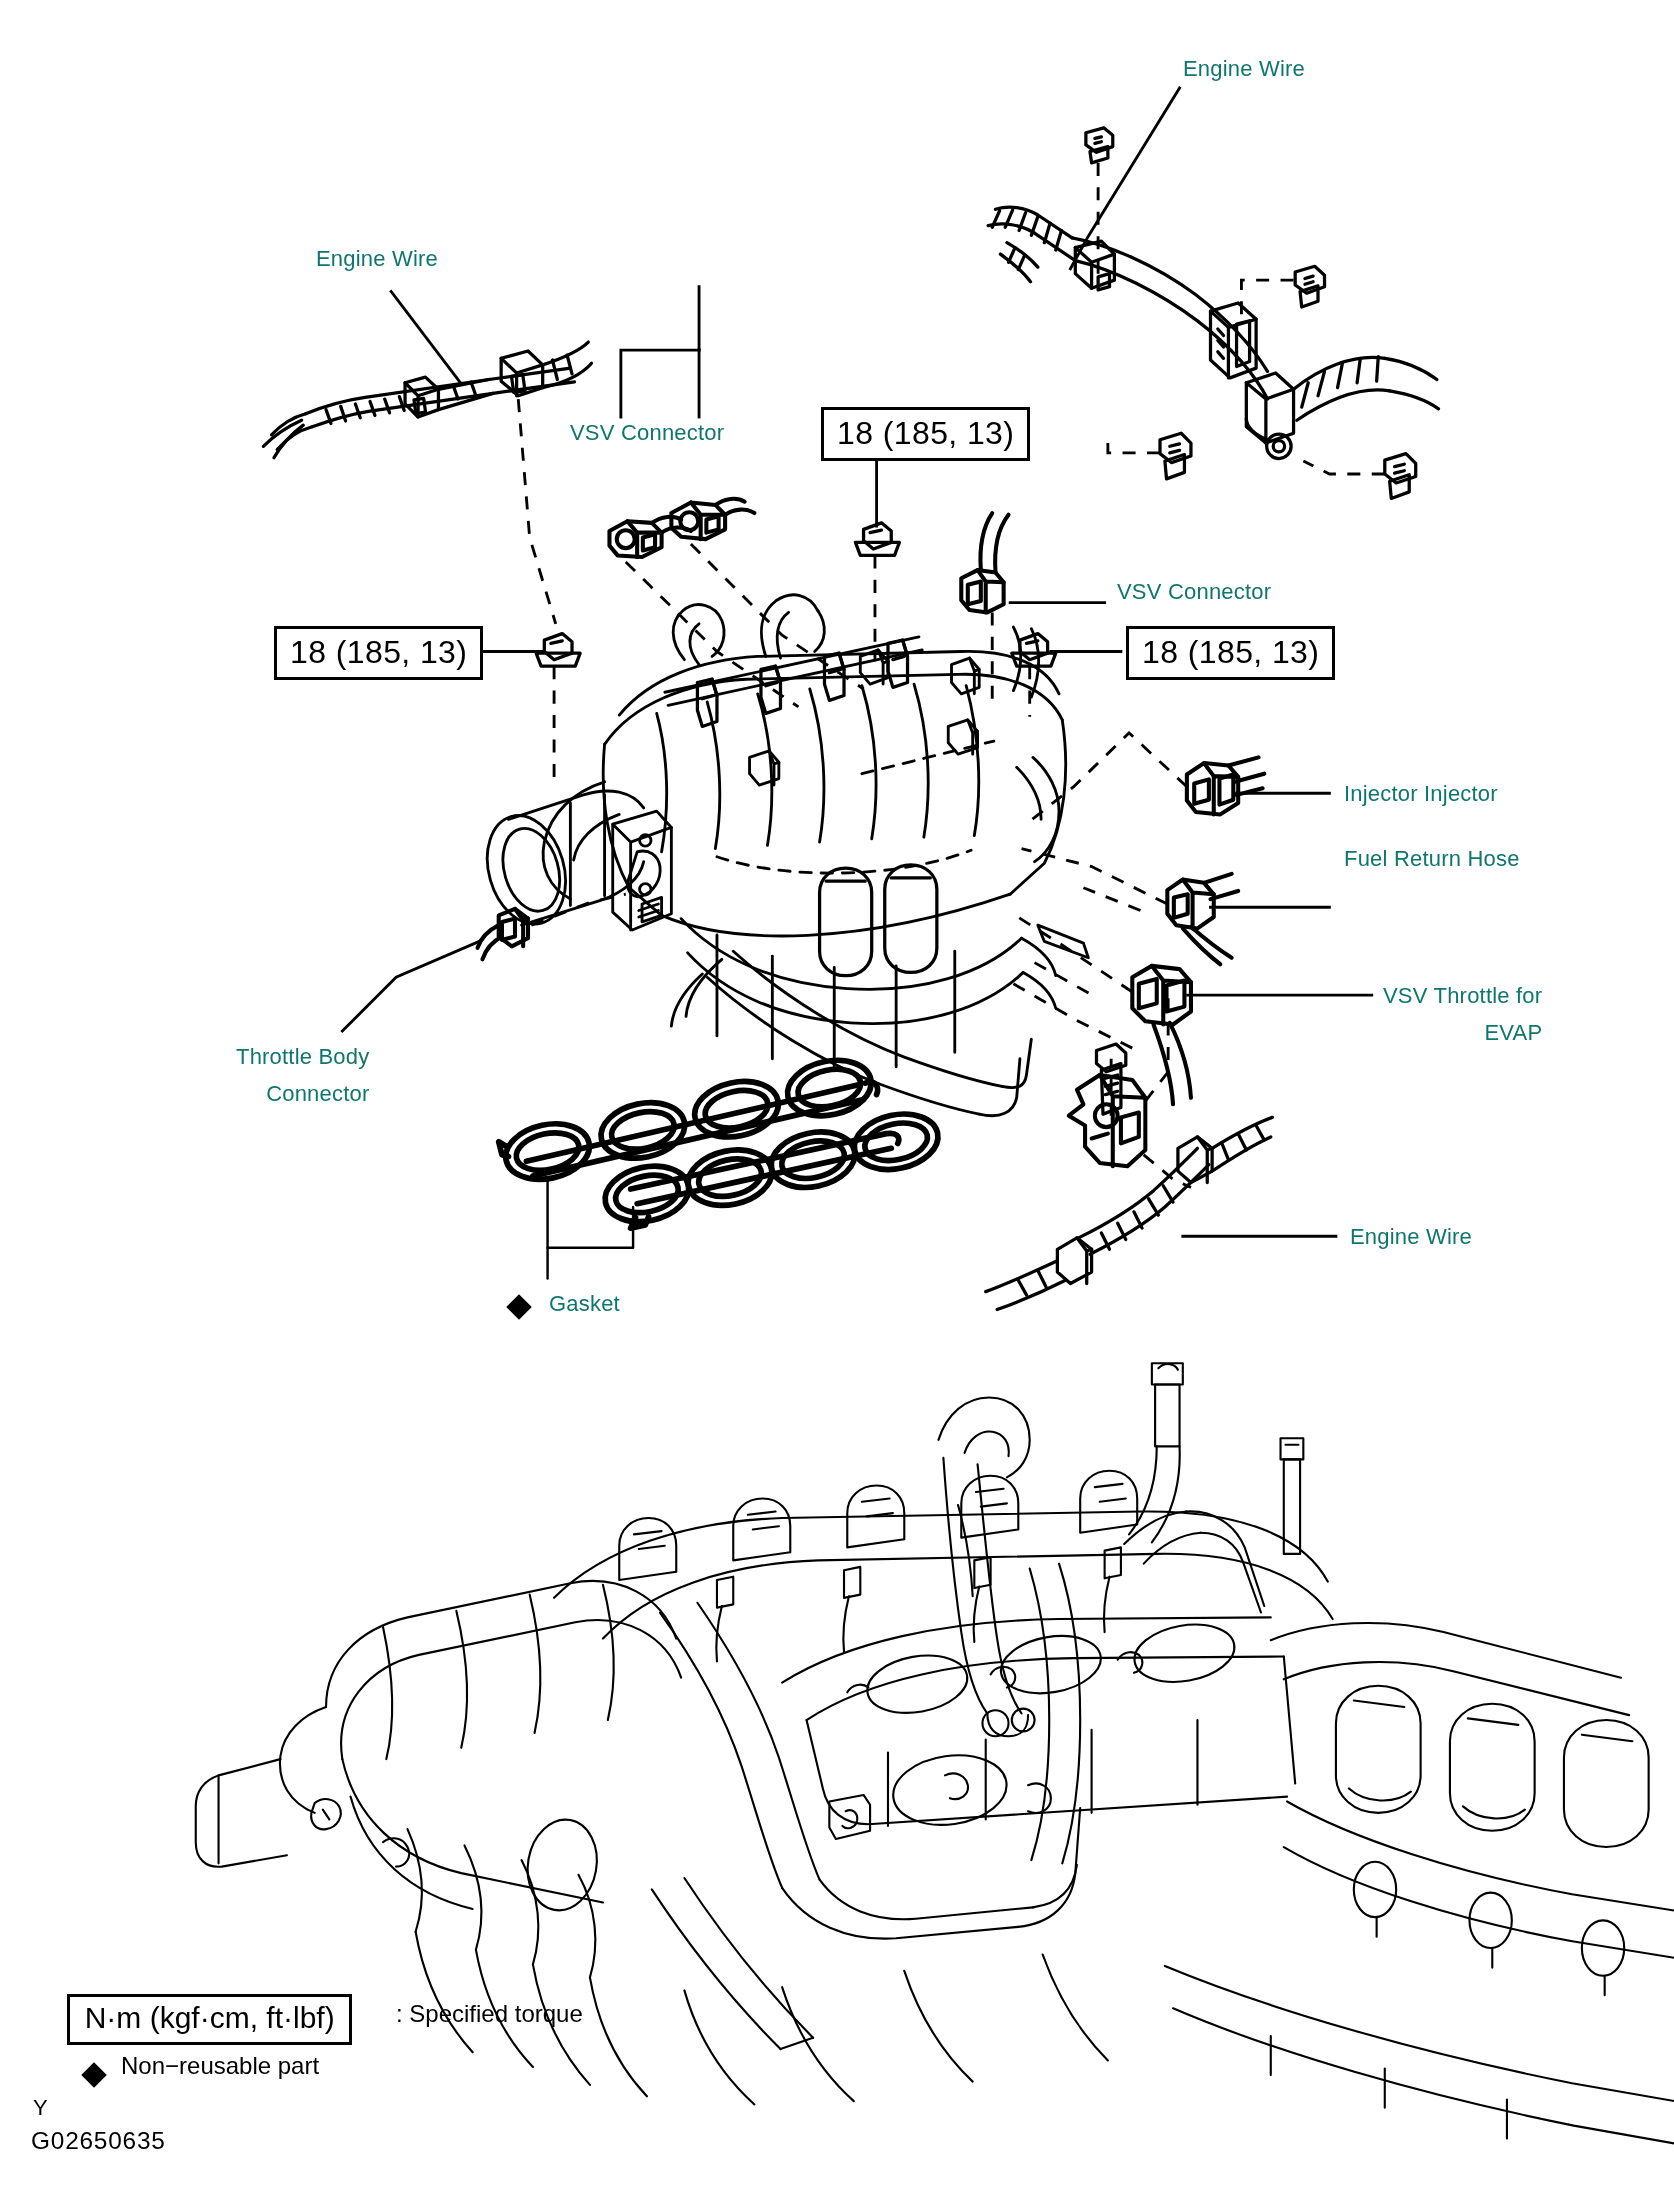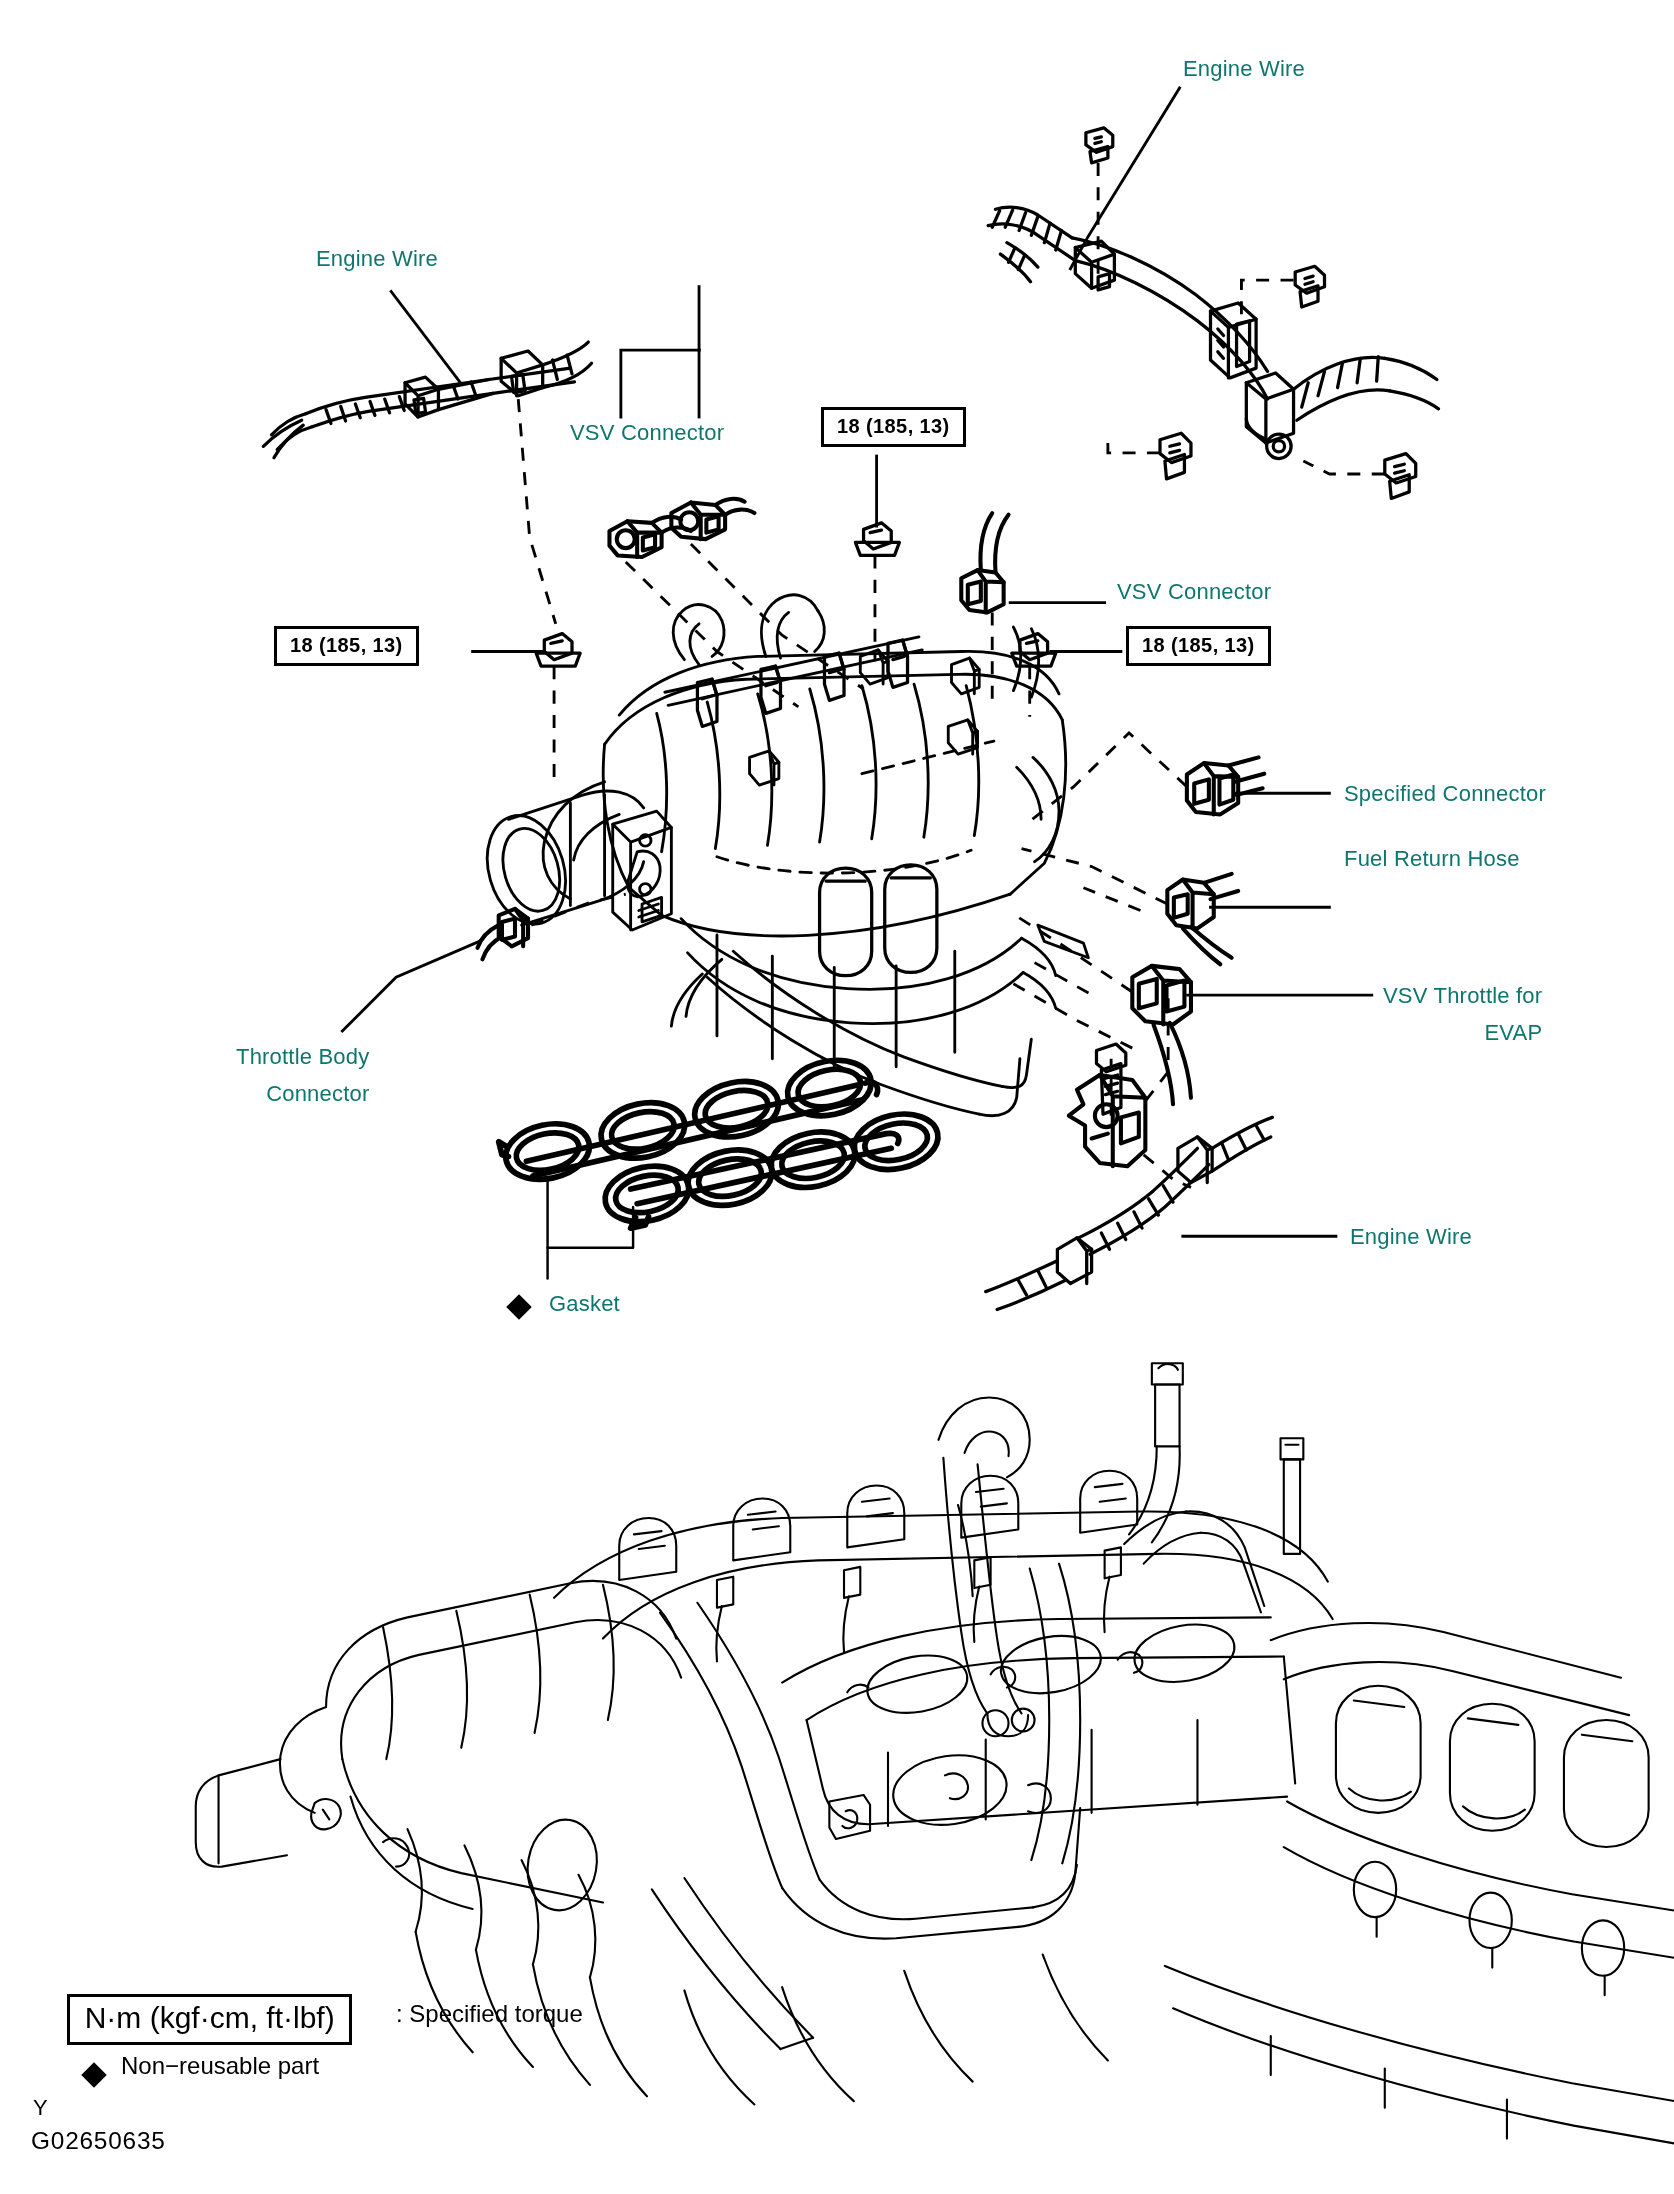--- a/index.html
+++ b/index.html
@@ -7,21 +7,21 @@
   body{font-family:"Liberation Sans",sans-serif;color:#000;}
   #page{position:relative;width:1675px;height:2194px;background:#fff;overflow:hidden;}
 
   
   .lbl{position:absolute;font-family:"Liberation Sans",sans-serif;font-size:22px;
        line-height:37px;color:#0f766e;white-space:pre;letter-spacing:0.2px;text-align:right;}
   .lbl.two{white-space:pre-line;}
 
   
   .torque{position:absolute;border:3.3px solid #000;background:#fff;
-          font-family:"Liberation Sans",sans-serif;font-weight:bold;font-size:20px;
+          font-family:"Liberation Sans",sans-serif;font-weight:normal;font-size:32px;
           padding:4.9px 13px 6.5px 13px;white-space:nowrap;letter-spacing:0.4px;}
 
   
   .diamond{position:absolute;width:18px;height:18px;background:#000;
            transform:rotate(45deg);}
 
   
   .legend-box{position:absolute;border:3.3px solid #000;background:#fff;
               font-size:30px;padding:4.1px 14.7px 6.5px 14.7px;white-space:nowrap;}
   .legend-txt{position:absolute;font-size:24px;white-space:nowrap;}
@@ -630,21 +630,21 @@
   </svg>
 
   <div class="lbl" style="left:316px; top:240px;">Engine Wire</div>
 
   <div class="lbl" style="left:1183px; top:50px;">Engine Wire</div>
 
   <div class="lbl" style="left:570px; top:414px;">VSV Connector</div>
 
   <div class="lbl" style="left:1117px; top:573px;">VSV Connector</div>
 
-  <div class="lbl" style="left:1344px; top:775px;">Specified Connector</div>
+  <div class="lbl" style="left:1344px; top:775px;">Injector Injector</div>
 
   <div class="lbl" style="left:1344px; top:840px;">Fuel Return Hose</div>
 
   <div class="lbl two" style="left:1383px; top:977px;">VSV Throttle for
 EVAP</div>
 
   <div class="lbl two" style="left:236px; top:1038px;">Throttle  Body
 Connector</div>
 
   <div class="lbl" style="left:1350px; top:1218px;">Engine Wire</div>

